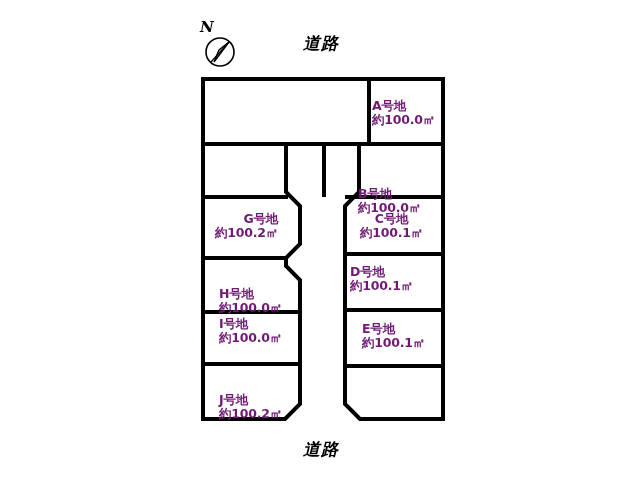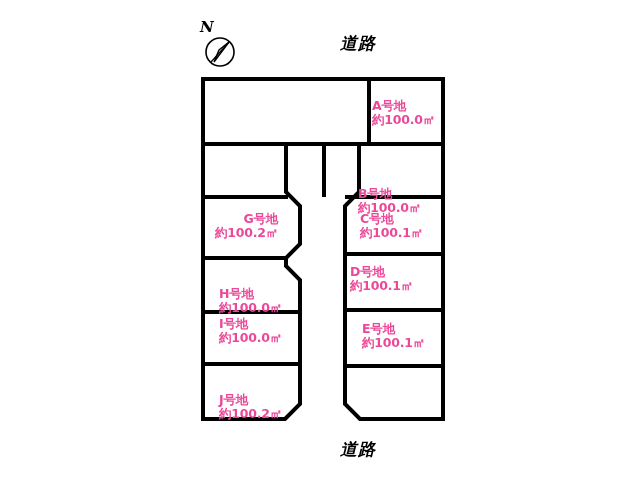--- a/index.html
+++ b/index.html
@@ -52,36 +52,35 @@
   }
   .road-label {
     position: absolute;
     font-family: Liberation Serif, serif;
     font-size: 17px;
     font-weight: bold;
     font-style: italic;
     color: #000000;
     letter-spacing: 1px;
     white-space: nowrap;
-    margin-left: 37px;
   }
   .compass-letter {
     position: absolute;
     font-family: "DejaVu Serif", serif;
     font-size: 15px;
     font-weight: bold;
     font-style: italic;
     color: #000000;
   }
   .lot-label {
     position: absolute;
     font-family: "DejaVu Sans", sans-serif;
     font-size: 12.5px;
     font-weight: bold;
-    color: #ec4899;
+    color: #701a75;
     line-height: 1.12;
     white-space: nowrap;
     letter-spacing: -0.2px;
   }
   .lot-label .ln2 {
     display: block;
   }
 </style>
 </head>
 <body>
@@ -152,21 +151,21 @@
   <div class="lot-label" style="left: 358px; top: 142px; margin-top: 45px;">
     <span class="ln1">B号地</span>
     <span class="ln2">約100.0㎡</span>
   </div>
 
   <div class="lot-label" style="left: 215px; top: 212px; text-align: right;">
     <span class="ln1">G号地</span>
     <span class="ln2">約100.2㎡</span>
   </div>
 
-  <div class="lot-label" style="left: 360px; top: 212px;">
+  <div class="lot-label" style="left: 360px; top: 212px; text-align: center;">
     <span class="ln1">C号地</span>
     <span class="ln2">約100.1㎡</span>
   </div>
 
   <div class="lot-label" style="left: 219px; top: 287px;">
     <span class="ln1">H号地</span>
     <span class="ln2">約100.0㎡</span>
   </div>
 
   <div class="lot-label" style="left: 350px; top: 265px;">

